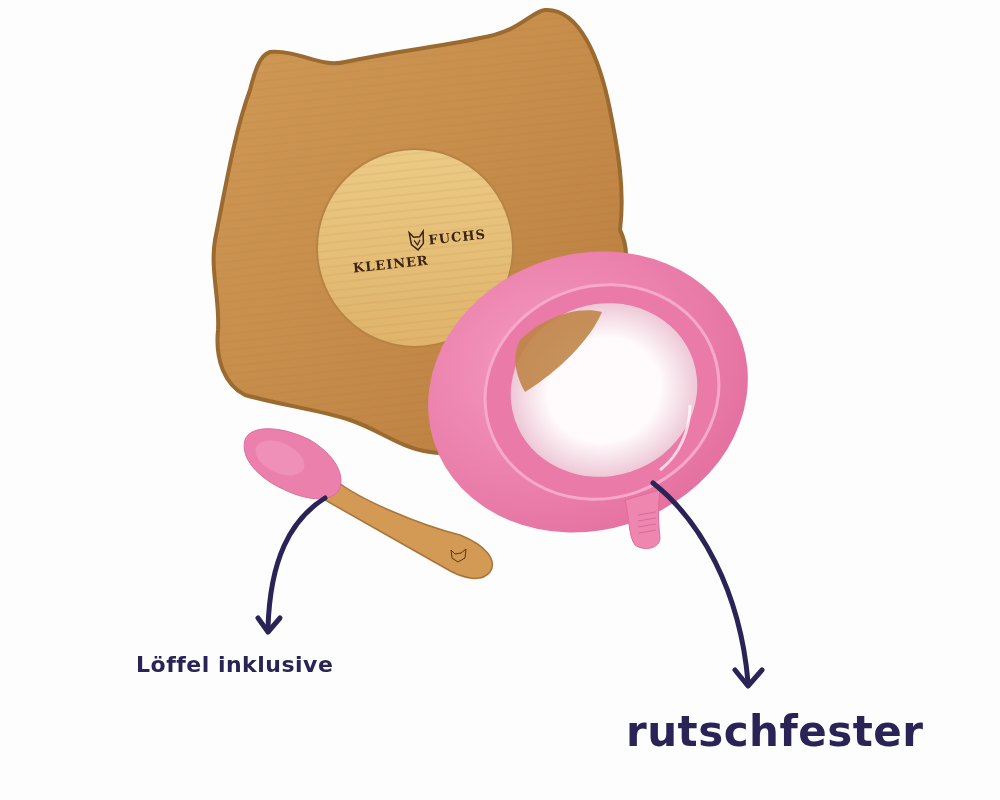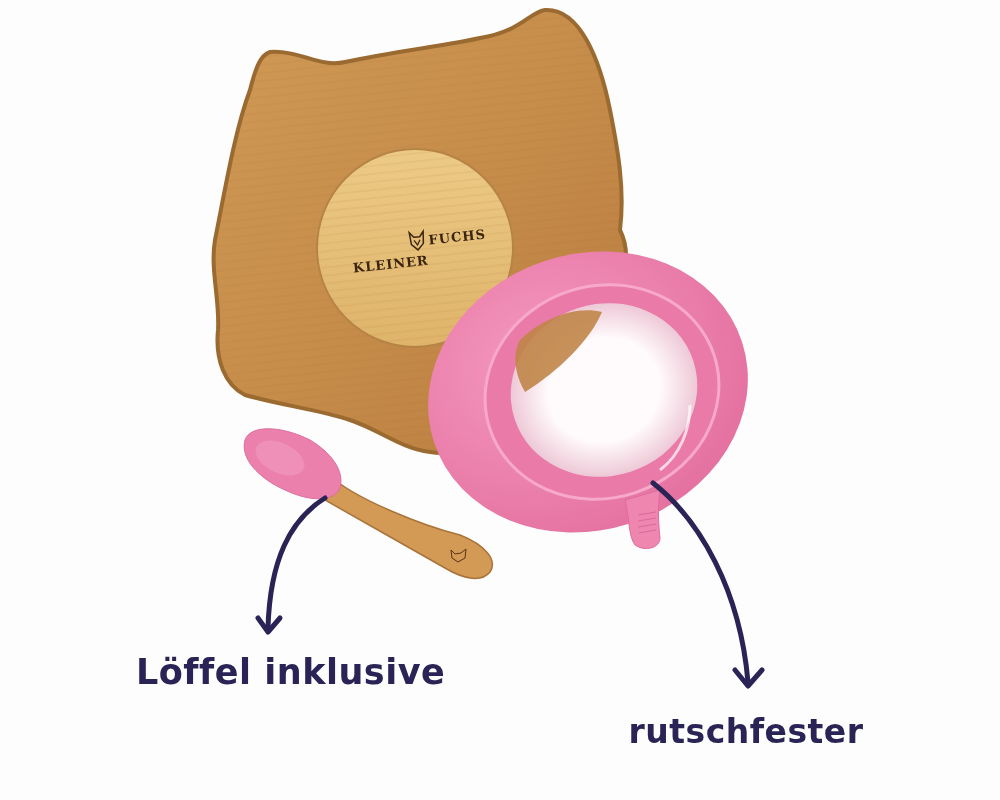--- a/index.html
+++ b/index.html
@@ -1,20 +1,20 @@
 <!DOCTYPE html>
 <html><head>
 <meta charset="utf-8">
 <style>
   html, body { margin: 0; padding: 0; }
   body { width: 1000px; height: 800px; background: #fdfdfd; position: relative; overflow: hidden; font-family: "DejaVu Sans", sans-serif; }
   .scene { position: absolute; left: 0; top: 0; width: 1000px; height: 800px; }
   .label { position: absolute; color: #2a2456; font-weight: bold; font-family: "DejaVu Sans", sans-serif; letter-spacing: 0.5px; }
-  .label-spoon { left: 136px; top: 652px; font-size: 35px; }
-  .label-suction { left: 626px; top: 712px; font-size: 33px; text-align: center; line-height: 40px; width: 240px; }
+  .label-spoon { left: 136px; top: 652px; font-size: 22px; }
+  .label-suction { left: 626px; top: 712px; font-size: 42px; text-align: center; line-height: 40px; width: 240px; }
   .brand { font-family: "DejaVu Serif", serif; font-size: 13px; fill: #3b2410; font-weight: bold; letter-spacing: 1px; }
 </style>
 </head>
 <body>
 
 <svg class="scene" viewBox="0 0 1000 800" xmlns="http://www.w3.org/2000/svg">
   <defs>
     <linearGradient id="woodGrad" x1="0" y1="0" x2="1" y2="1">
       <stop offset="0" stop-color="#d09a55"></stop>
       <stop offset="0.5" stop-color="#c68c4a"></stop>

